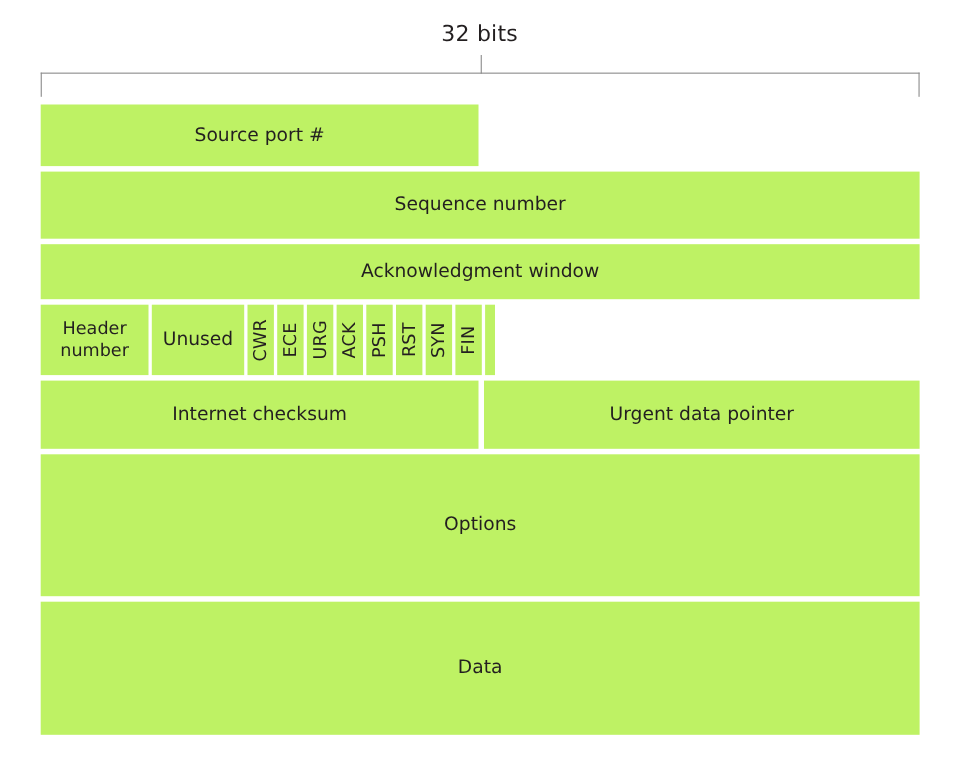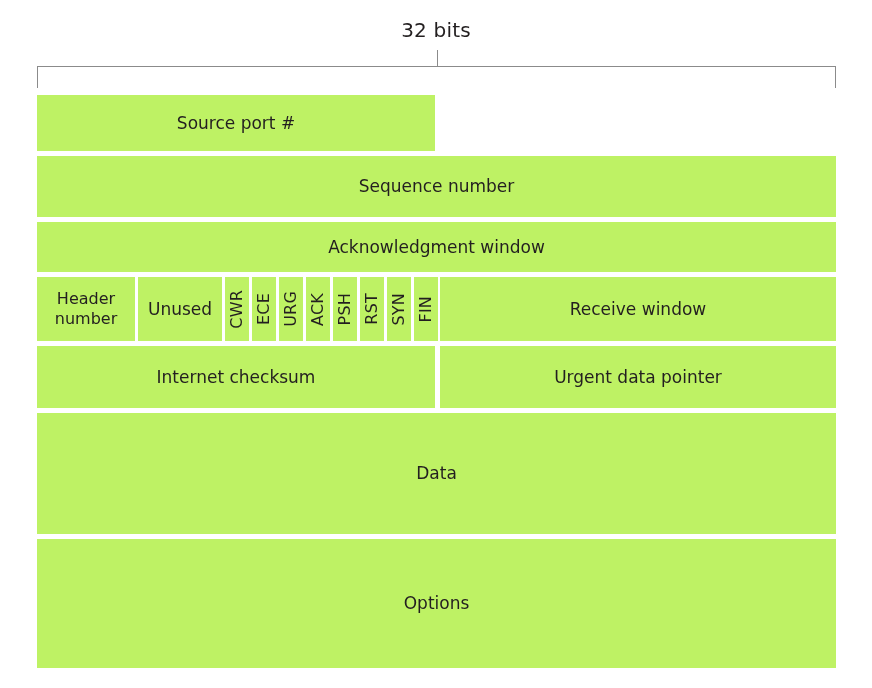--- a/index.html
+++ b/index.html
@@ -162,30 +162,29 @@
         </div>
       <div class="cell r4 flag" style="left:350px;">
           <span>SYN</span>
         </div>
       <div class="cell r4 flag" style="left:377px;">
           <span>FIN</span>
         </div>
 
       <div class="cell r4 c-pad" style="left:404px;"></div>
 
-      <div class="cell r4 c-rwin">Receive window</div>
     </div>
 
     <div class="row r5">
       <div class="cell r5 right">Urgent data pointer</div>
       <div class="cell r5 left">Internet checksum</div>
     </div>
 
+    <div class="row r6">
+      <div class="cell r6 full">Options</div>
+    </div>
+
     <div class="row r7">
       <div class="cell r7 full">Data</div>
-    </div>
-
-    <div class="row r6">
-      <div class="cell r6 full">Options</div>
     </div>
 
   </div>
 </div>
 
 </body></html>

